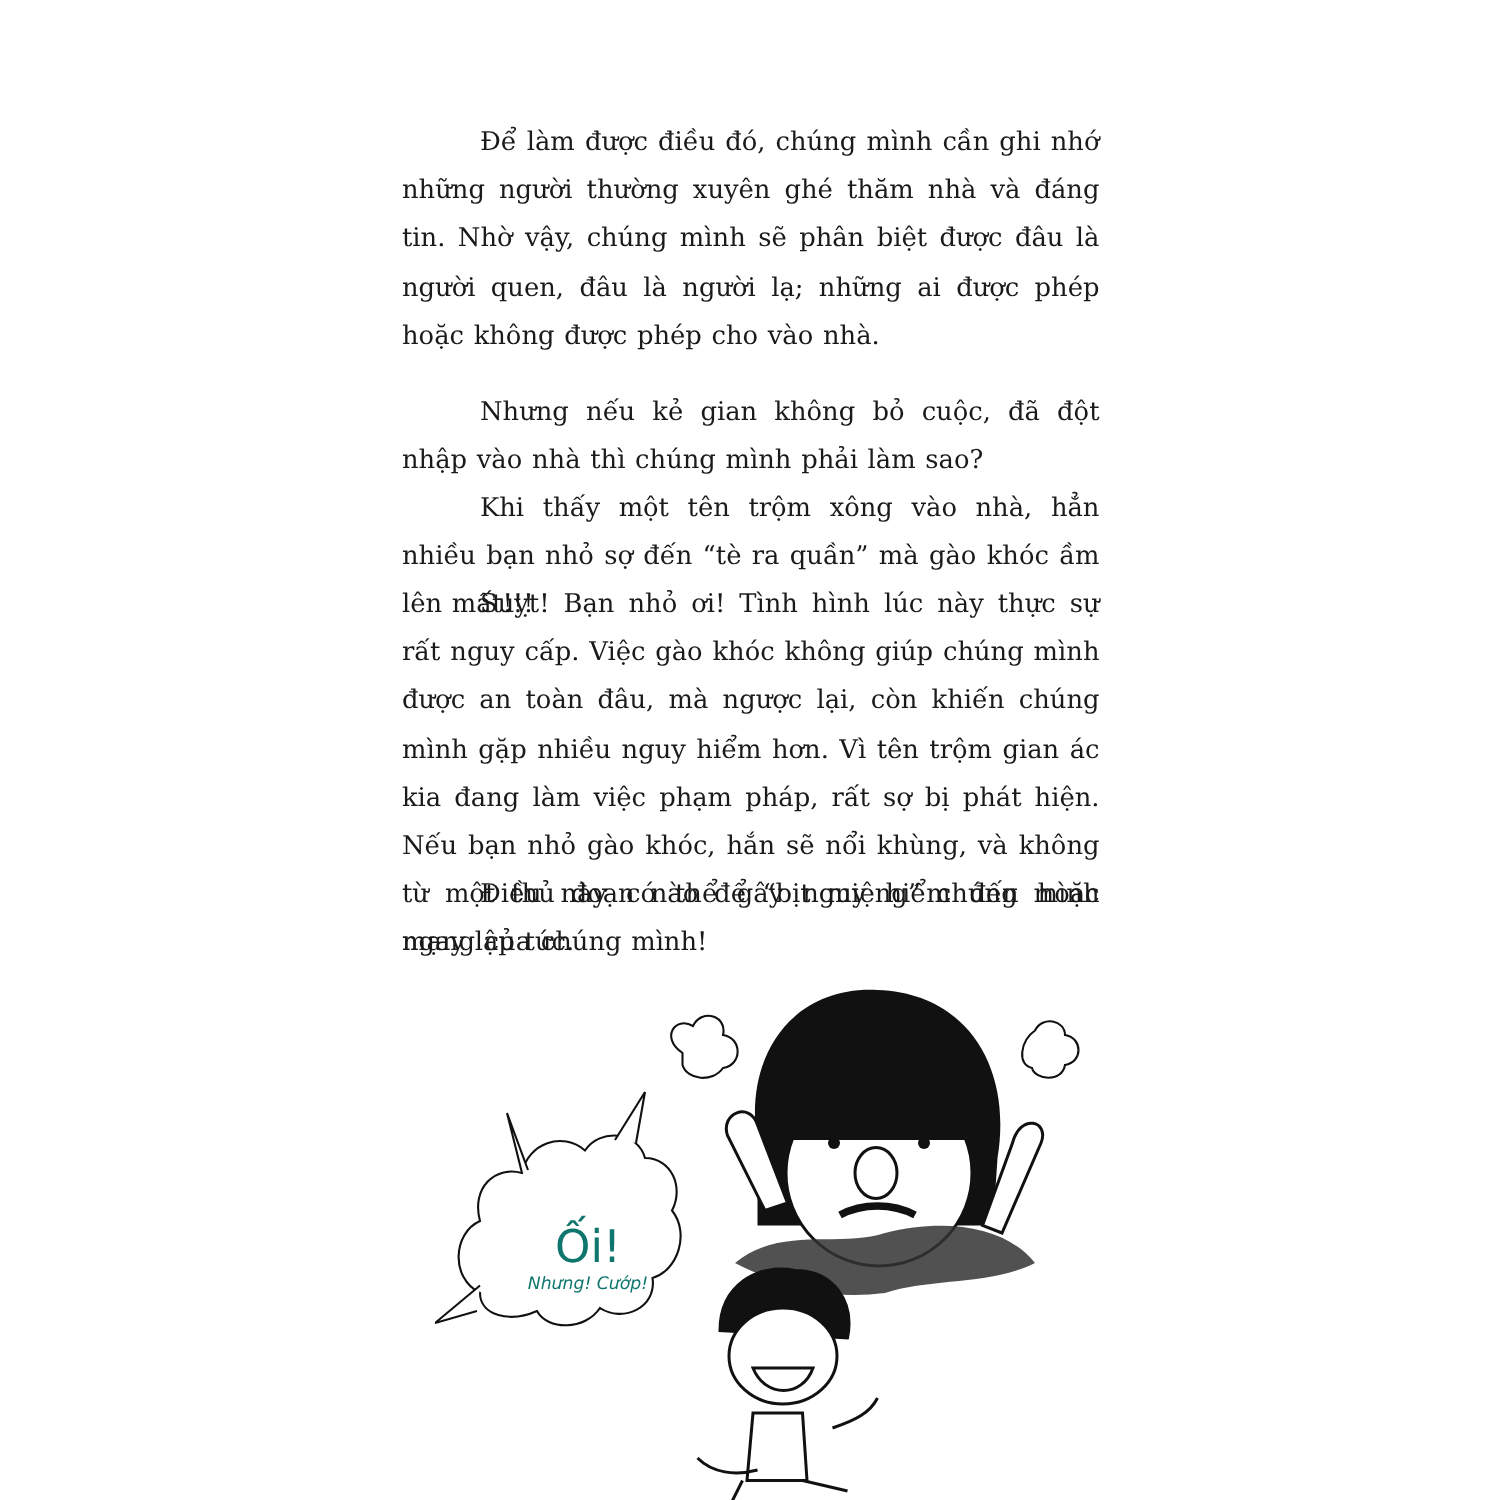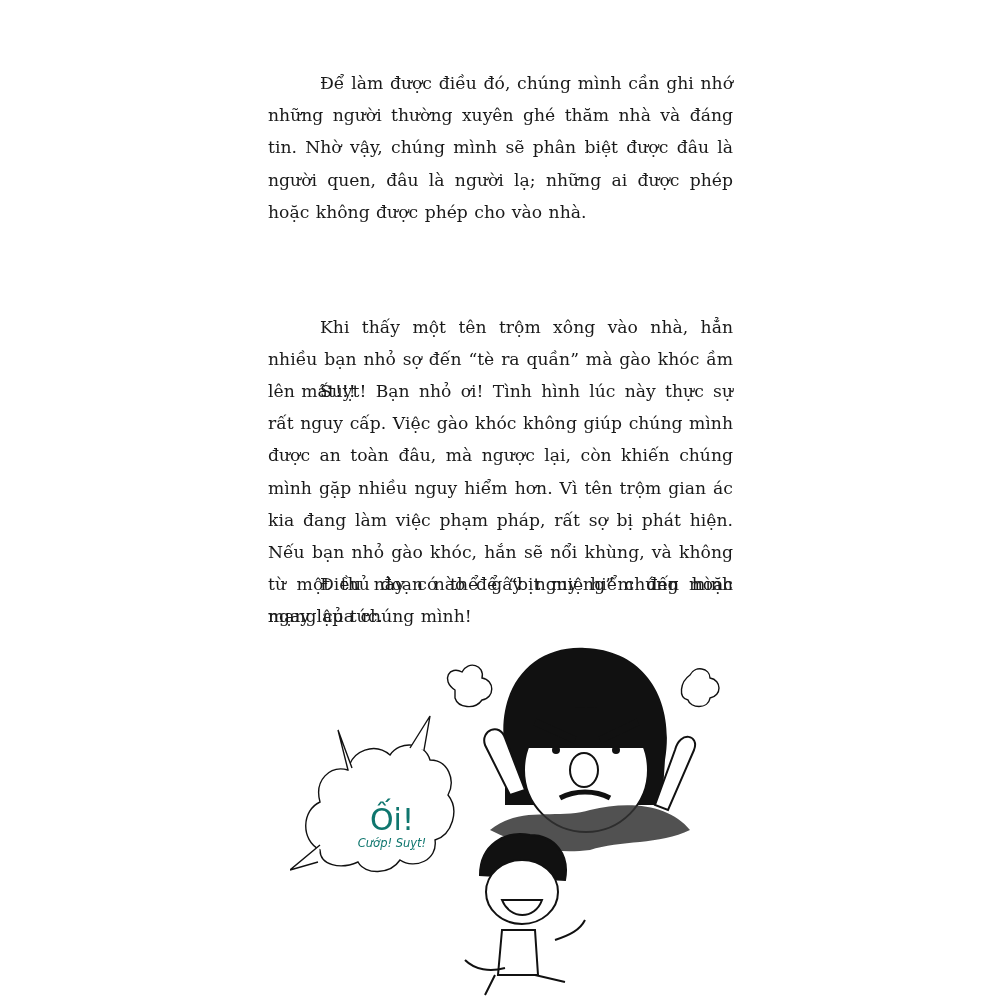--- a/index.html
+++ b/index.html
@@ -1,20 +1,20 @@
 <!DOCTYPE html>
 <html><head>
   <meta charset="utf-8">
   <style>
     html, body { margin: 0; padding: 0; }
     body {
       width: 1000px; height: 1000px; background: #ffffff; position: relative; overflow: hidden;
       font-family: "DejaVu Serif", serif; color: #1a1a1a;
     }
-    .page { position: absolute; left: 0; top: 0; width: 1000px; height: 704px; }
+    .page { position: absolute; left: 0; top: 12px; width: 1000px; height: 704px; }
     .text-block { position: absolute; left: 268px; width: 465px; }
     .para {
       font-size: 17.2px; line-height: 32.2px; margin: 0; text-align: justify;
       text-align-last: left; letter-spacing: 0px; word-spacing: 1px;
     }
     .indent { text-indent: 52px; }
     .p1 { top: 67px; }
     .heading {
       position: absolute; top: 208px; left: 268px; width: 465px; text-align: center;
       font-family: "DejaVu Serif", serif; font-weight: bold; font-size: 20px;
@@ -32,20 +32,23 @@
 </head>
 <body>
 
 <div class="page">
 
   <div class="text-block p1">
     <p class="para indent">Để làm được điều đó, chúng mình cần ghi nhớ những người thường xuyên ghé thăm nhà và đáng tin. Nhờ vậy, chúng mình sẽ phân biệt được đâu là người quen, đâu là người lạ; những ai được phép hoặc không được phép cho vào nhà.</p>
   </div>
 
 
+  <div class="text-block p2">
+    <p class="para indent">Nhưng nếu kẻ gian không bỏ cuộc, đã đột nhập vào nhà thì chúng mình phải làm sao?</p>
+  </div>
 
   <div class="text-block p3">
     <p class="para indent">Khi thấy một tên trộm xông vào nhà, hẳn nhiều bạn nhỏ sợ đến “tè ra quần” mà gào khóc ầm lên mất!!!</p>
   </div>
 
   <div class="text-block p4">
     <p class="para indent">Suỵt! Bạn nhỏ ơi! Tình hình lúc này thực sự rất nguy cấp. Việc gào khóc không giúp chúng mình được an toàn đâu, mà ngược lại, còn khiến chúng mình gặp nhiều nguy hiểm hơn. Vì tên trộm gian ác kia đang làm việc phạm pháp, rất sợ bị phát hiện. Nếu bạn nhỏ gào khóc, hắn sẽ nổi khùng, và không từ một thủ đoạn nào để “bịt miệng” chúng mình ngay lập tức.</p>
   </div>
 
   <div class="text-block p5">
@@ -86,16 +89,16 @@
         <path d="M190,245 C190,215 215,200 240,205 C265,205 280,225 275,250 Z" fill="#111"></path>
         <ellipse cx="232" cy="262" rx="36" ry="32"></ellipse>
         <path d="M212,270 C220,290 245,290 252,270 Z" fill="#fff"></path>
         <path d="M212,300 L208,345 L248,345 L245,300 Z"></path>
         <path d="M205,345 L195,365 M245,345 L275,352"></path>
         <path d="M175,330 C185,340 200,342 215,338" fill="none"></path>
         <path d="M265,310 C280,305 290,300 295,290" fill="none"></path>
       </g>
     </svg>
     <div class="bubble-text exclaim">Ối!</div>
-    <div class="bubble-text shout">Cướp! Suỵt!</div>
+    <div class="bubble-text shout">Nhưng! Cướp!</div>
   </div>
 
 </div>
 
 </body></html>

